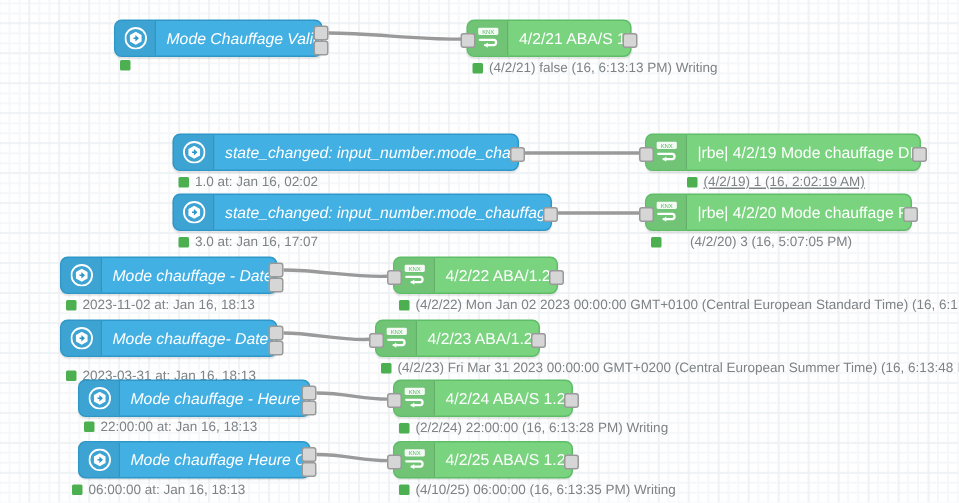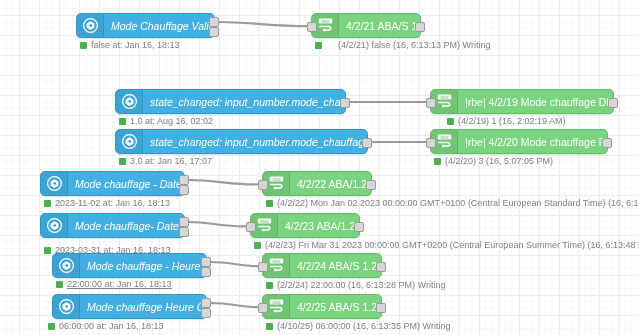--- a/index.html
+++ b/index.html
@@ -146,70 +146,69 @@
             <path d="M12 5 L18.2 8.6 L18.2 15.4 L12 19 L5.8 15.4 L5.8 8.6 Z" fill="#ffffff"></path>
             <path d="M9.6 12 L13.6 12 M12.3 10.1 L14.4 12 L12.3 13.9 Z" fill="#2f97c8" stroke="#2f97c8" stroke-width="1.4"></path>
           </svg>
         </div>
         <div class="node-label">Mode Chauffage Validation</div>
         <div class="port out two-a"></div>
         <div class="port out two-b"></div>
       </div>
       <div class="status" style="left: 80px; top: 40px;">
         <span class="status-dot" style="background: rgb(76, 175, 80);"></span>
-        <span>false at: Jan 16, 18:13</span>
       </div>
       <div class="node green" style="left: 311px; top: 13px; width: 110px;">
         <div class="node-icon">
           <svg class="knx-icon" width="17" height="17" viewBox="0 0 24 24">
             <rect x="2.5" y="2" width="19" height="7" rx="1.4" fill="#ffffff" opacity="0.92"></rect>
             <text x="12" y="7.8" font-size="5.6" font-family="Liberation Sans, sans-serif" text-anchor="middle" fill="#59b864">KNX</text>
             <path d="M4 13.5 h13.5 a2.6 2.6 0 0 1 0 5 H9" fill="none" stroke="#ffffff" stroke-width="2.1" stroke-linecap="round"></path>
             <path d="M11.5 16 L8.4 18.5 L11.5 21 Z" fill="#ffffff"></path>
             <path d="M20 20.5 h-13.5 a2.6 2.6 0 0 1 0 -5 H15" fill="none" stroke="#ffffff" stroke-width="2.1" stroke-linecap="round" opacity="0"></path>
           </svg>
         </div>
         <div class="node-label">4/2/21 ABA/S 1.2.1</div>
         <div class="port in"></div>
         <div class="port out"></div>
       </div>
-      <div class="status" style="left: 315px; top: 40px; gap: 12px;">
+      <div class="status" style="left: 315px; top: 40px;">
         <span class="status-dot" style="background: rgb(76, 175, 80);"></span>
         <span>(4/2/21) false (16, 6:13:13 PM) Writing</span>
       </div>
       <div class="node blue" style="left: 115px; top: 89px; width: 231px;">
         <div class="node-icon">
           <svg class="ha-icon" width="15" height="15" viewBox="0 0 24 24">
             <circle cx="12" cy="12" r="11" fill="none" stroke="#ffffff" stroke-width="2"></circle>
             <path d="M12 5 L18.2 8.6 L18.2 15.4 L12 19 L5.8 15.4 L5.8 8.6 Z" fill="#ffffff"></path>
             <path d="M9.6 12 L13.6 12 M12.3 10.1 L14.4 12 L12.3 13.9 Z" fill="#2f97c8" stroke="#2f97c8" stroke-width="1.4"></path>
           </svg>
         </div>
         <div class="node-label">state_changed: input_number.mode_chauffage</div>
         <div class="port out"></div>
       </div>
       <div class="status" style="left: 119px; top: 116px;">
         <span class="status-dot" style="background: rgb(76, 175, 80);"></span>
-        <span>1.0 at: Aug 16, 02:02</span>
+        <span>1.0 at: Jan 16, 02:02</span>
       </div>
       <div class="node green" style="left: 430px; top: 89px; width: 184px;">
         <div class="node-icon">
           <svg class="knx-icon" width="17" height="17" viewBox="0 0 24 24">
             <rect x="2.5" y="2" width="19" height="7" rx="1.4" fill="#ffffff" opacity="0.92"></rect>
             <text x="12" y="7.8" font-size="5.6" font-family="Liberation Sans, sans-serif" text-anchor="middle" fill="#59b864">KNX</text>
             <path d="M4 13.5 h13.5 a2.6 2.6 0 0 1 0 5 H9" fill="none" stroke="#ffffff" stroke-width="2.1" stroke-linecap="round"></path>
             <path d="M11.5 16 L8.4 18.5 L11.5 21 Z" fill="#ffffff"></path>
             <path d="M20 20.5 h-13.5 a2.6 2.6 0 0 1 0 -5 H15" fill="none" stroke="#ffffff" stroke-width="2.1" stroke-linecap="round" opacity="0"></path>
           </svg>
         </div>
         <div class="node-label">|rbe| 4/2/19 Mode chauffage DIRECT</div>
         <div class="port in"></div>
         <div class="port out"></div>
       </div>
-      <div class="status" style="left: 447px; top: 116px;">
+      <div class="status" style="left: 458px; top: 116px; text-decoration: underline;">
         <span class="status-dot" style="background: rgb(76, 175, 80);"></span>
         <span>(4/2/19) 1 (16, 2:02:19 AM)</span>
       </div>
       <div class="node blue" style="left: 115px; top: 129px; width: 253px;">
         <div class="node-icon">
           <svg class="ha-icon" width="15" height="15" viewBox="0 0 24 24">
             <circle cx="12" cy="12" r="11" fill="none" stroke="#ffffff" stroke-width="2"></circle>
             <path d="M12 5 L18.2 8.6 L18.2 15.4 L12 19 L5.8 15.4 L5.8 8.6 Z" fill="#ffffff"></path>
             <path d="M9.6 12 L13.6 12 M12.3 10.1 L14.4 12 L12.3 13.9 Z" fill="#2f97c8" stroke="#2f97c8" stroke-width="1.4"></path>
           </svg>
@@ -228,21 +227,21 @@
             <text x="12" y="7.8" font-size="5.6" font-family="Liberation Sans, sans-serif" text-anchor="middle" fill="#59b864">KNX</text>
             <path d="M4 13.5 h13.5 a2.6 2.6 0 0 1 0 5 H9" fill="none" stroke="#ffffff" stroke-width="2.1" stroke-linecap="round"></path>
             <path d="M11.5 16 L8.4 18.5 L11.5 21 Z" fill="#ffffff"></path>
             <path d="M20 20.5 h-13.5 a2.6 2.6 0 0 1 0 -5 H15" fill="none" stroke="#ffffff" stroke-width="2.1" stroke-linecap="round" opacity="0"></path>
           </svg>
         </div>
         <div class="node-label">|rbe| 4/2/20 Mode chauffage PROG</div>
         <div class="port in"></div>
         <div class="port out"></div>
       </div>
-      <div class="status" style="left: 434px; top: 156px;">
+      <div class="status" style="left: 434px; top: 156px; gap: 15px;">
         <span class="status-dot" style="background: rgb(76, 175, 80);"></span>
         <span>(4/2/20) 3 (16, 5:07:05 PM)</span>
       </div>
       <div class="node blue" style="left: 40px; top: 171px; width: 145px;">
         <div class="node-icon">
           <svg class="ha-icon" width="15" height="15" viewBox="0 0 24 24">
             <circle cx="12" cy="12" r="11" fill="none" stroke="#ffffff" stroke-width="2"></circle>
             <path d="M12 5 L18.2 8.6 L18.2 15.4 L12 19 L5.8 15.4 L5.8 8.6 Z" fill="#ffffff"></path>
             <path d="M9.6 12 L13.6 12 M12.3 10.1 L14.4 12 L12.3 13.9 Z" fill="#2f97c8" stroke="#2f97c8" stroke-width="1.4"></path>
           </svg>
@@ -312,21 +311,21 @@
           <svg class="ha-icon" width="15" height="15" viewBox="0 0 24 24">
             <circle cx="12" cy="12" r="11" fill="none" stroke="#ffffff" stroke-width="2"></circle>
             <path d="M12 5 L18.2 8.6 L18.2 15.4 L12 19 L5.8 15.4 L5.8 8.6 Z" fill="#ffffff"></path>
             <path d="M9.6 12 L13.6 12 M12.3 10.1 L14.4 12 L12.3 13.9 Z" fill="#2f97c8" stroke="#2f97c8" stroke-width="1.4"></path>
           </svg>
         </div>
         <div class="node-label">Mode chauffage - Heure ON</div>
         <div class="port out two-a"></div>
         <div class="port out two-b"></div>
       </div>
-      <div class="status" style="left: 56px; top: 279px; text-decoration: underline;">
+      <div class="status" style="left: 56px; top: 279px;">
         <span class="status-dot" style="background: rgb(76, 175, 80);"></span>
         <span>22:00:00 at: Jan 16, 18:13</span>
       </div>
       <div class="node green" style="left: 262px; top: 253px; width: 120px;">
         <div class="node-icon">
           <svg class="knx-icon" width="17" height="17" viewBox="0 0 24 24">
             <rect x="2.5" y="2" width="19" height="7" rx="1.4" fill="#ffffff" opacity="0.92"></rect>
             <text x="12" y="7.8" font-size="5.6" font-family="Liberation Sans, sans-serif" text-anchor="middle" fill="#59b864">KNX</text>
             <path d="M4 13.5 h13.5 a2.6 2.6 0 0 1 0 5 H9" fill="none" stroke="#ffffff" stroke-width="2.1" stroke-linecap="round"></path>
             <path d="M11.5 16 L8.4 18.5 L11.5 21 Z" fill="#ffffff"></path>

